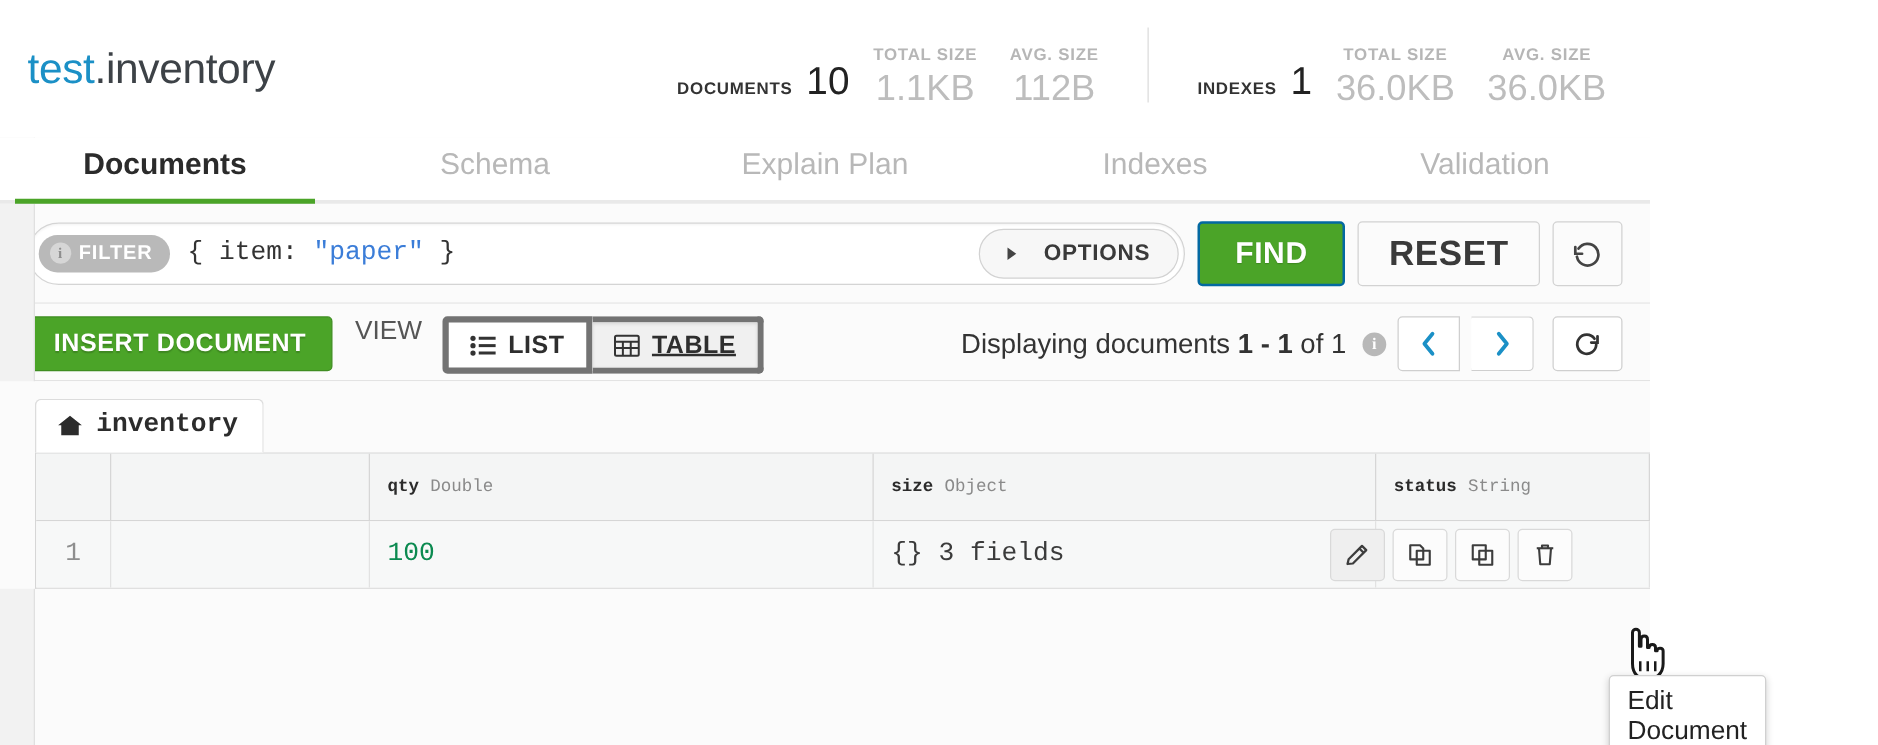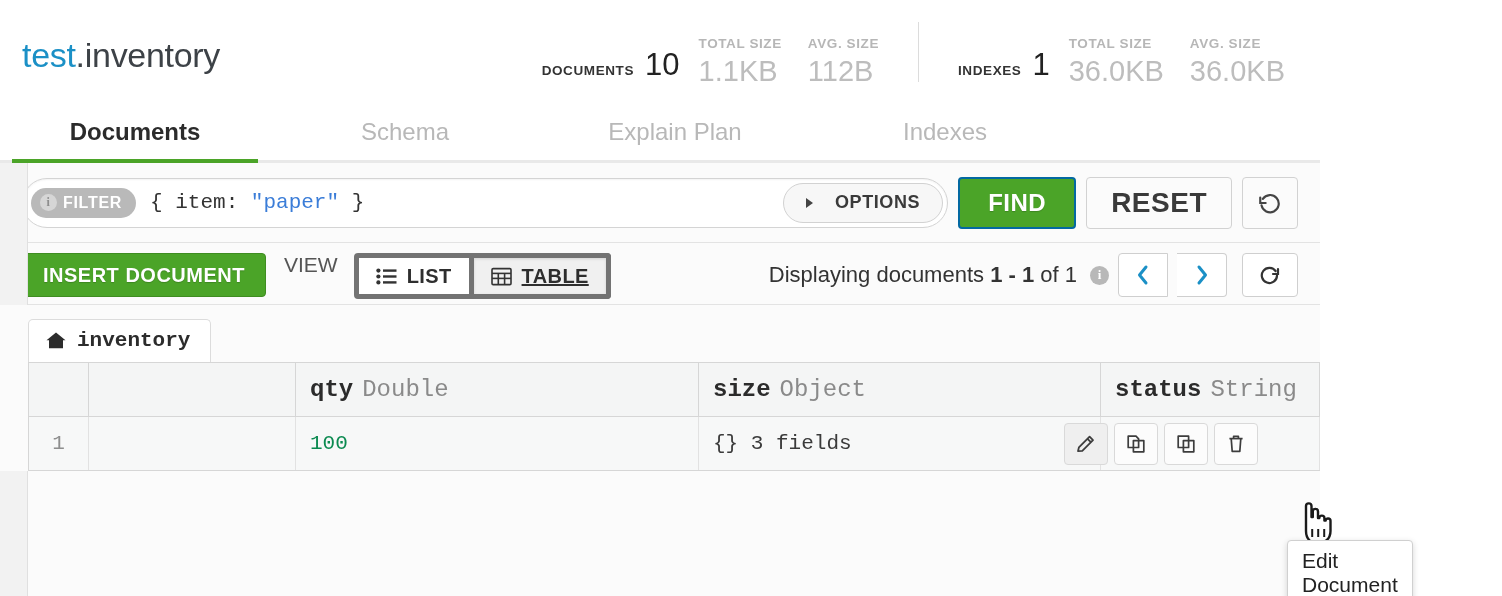--- a/index.html
+++ b/index.html
@@ -17,21 +17,21 @@
     display: flex; align-items: center; padding: 0 22px;
   }
   .ns-title { font-size: 34px; font-weight: 400; letter-spacing: -0.3px; white-space: nowrap; }
   .ns-db { color: #1b90c6; }
   .ns-dot { color: #3d4247; }
   .ns-coll { color: #3d4247; }
 
   .stats { margin-left: auto; display: flex; align-items: flex-end; height: 100%; padding-bottom: 22px; }
   .stat-group { display: flex; align-items: flex-end; }
   .stat-divider { width: 1px; align-self: stretch; background: #dcdcdc; margin: 22px 26px 6px 26px; }
-  .stat { display: flex; flex-direction: column; padding: 0 13px; }
+  .stat { display: flex; flex-direction: column; align-items: center; padding: 0 13px; }
   .stat-label {
     font-size: 13.5px; font-weight: 700; letter-spacing: 0.6px;
     color: #333; text-transform: uppercase; line-height: 20px;
   }
   .stat-label.muted { color: #b6b6b6; font-weight: 700; }
   .stat-val { font-size: 31px; font-weight: 300; color: #222; line-height: 34px; }
   .stat-val.muted { color: #bdbdbd; font-size: 29px; font-weight: 400; }
   .stat.inline { flex-direction: row; align-items: baseline; gap: 11px; padding-right: 6px; }
   .stat.inline .stat-label { line-height: 34px; }
 
@@ -139,21 +139,21 @@
   .crumb {
     background: #fff; border: 1px solid #dcdcdc; border-bottom: none;
     border-radius: 5px 5px 0 0; padding: 9px 20px 10px 16px;
     display: flex; align-items: center; gap: 10px;
     font-family: "Liberation Mono", monospace; font-size: 21px; font-weight: 700; color: #2c2c2c;
   }
   .grid { border: 1px solid #d6d6d6; border-right: none; background: #fff; }
   .grid-head { display: flex; background: #f4f5f5; border-bottom: 1px solid #d6d6d6; height: 54px; }
   .gh {
     display: flex; align-items: center; border-right: 1px solid #d6d6d6;
-    font-family: "Liberation Mono", monospace; font-size: 24px; padding-left: 14px; color: #8a8a8a;
+    font-family: "Liberation Mono", monospace; font-size: 14px; padding-left: 14px; color: #8a8a8a;
   }
   .gh b { color: #2b2b2b; font-weight: 700; margin-right: 9px; }
   .grid-row { display: flex; height: 53px; background: #f7f8f8; position: relative; }
   .gc {
     display: flex; align-items: center; border-right: 1px solid #e2e2e2;
     font-family: "Liberation Mono", monospace; font-size: 21px; padding-left: 14px; color: #2e2e2e;
   }
   .gc.rownum { justify-content: center; padding-left: 0; color: #8e8e8e; }
   .num-val { color: #0b8a50; }
   .str-val { color: #1f74b6; }
@@ -224,20 +224,21 @@
         </div>
       </div>
     </div>
   </div>
 
   <div class="tabs">
     <div class="tab active">Documents</div>
     <div class="tab">Schema</div>
     <div class="tab">Explain Plan</div>
     <div class="tab">Indexes</div>
+    <div class="tab">Validation</div>
   </div>
 
   <div class="filter-bar">
     <div class="filter-shell">
       <div class="filter-badge">
         <span class="info-circle">i</span>
         <span>FILTER</span>
       </div>
       <div class="filter-query"><span>{ item: </span><span class="str">"paper"</span><span> }</span></div>
       <div class="options-btn">

